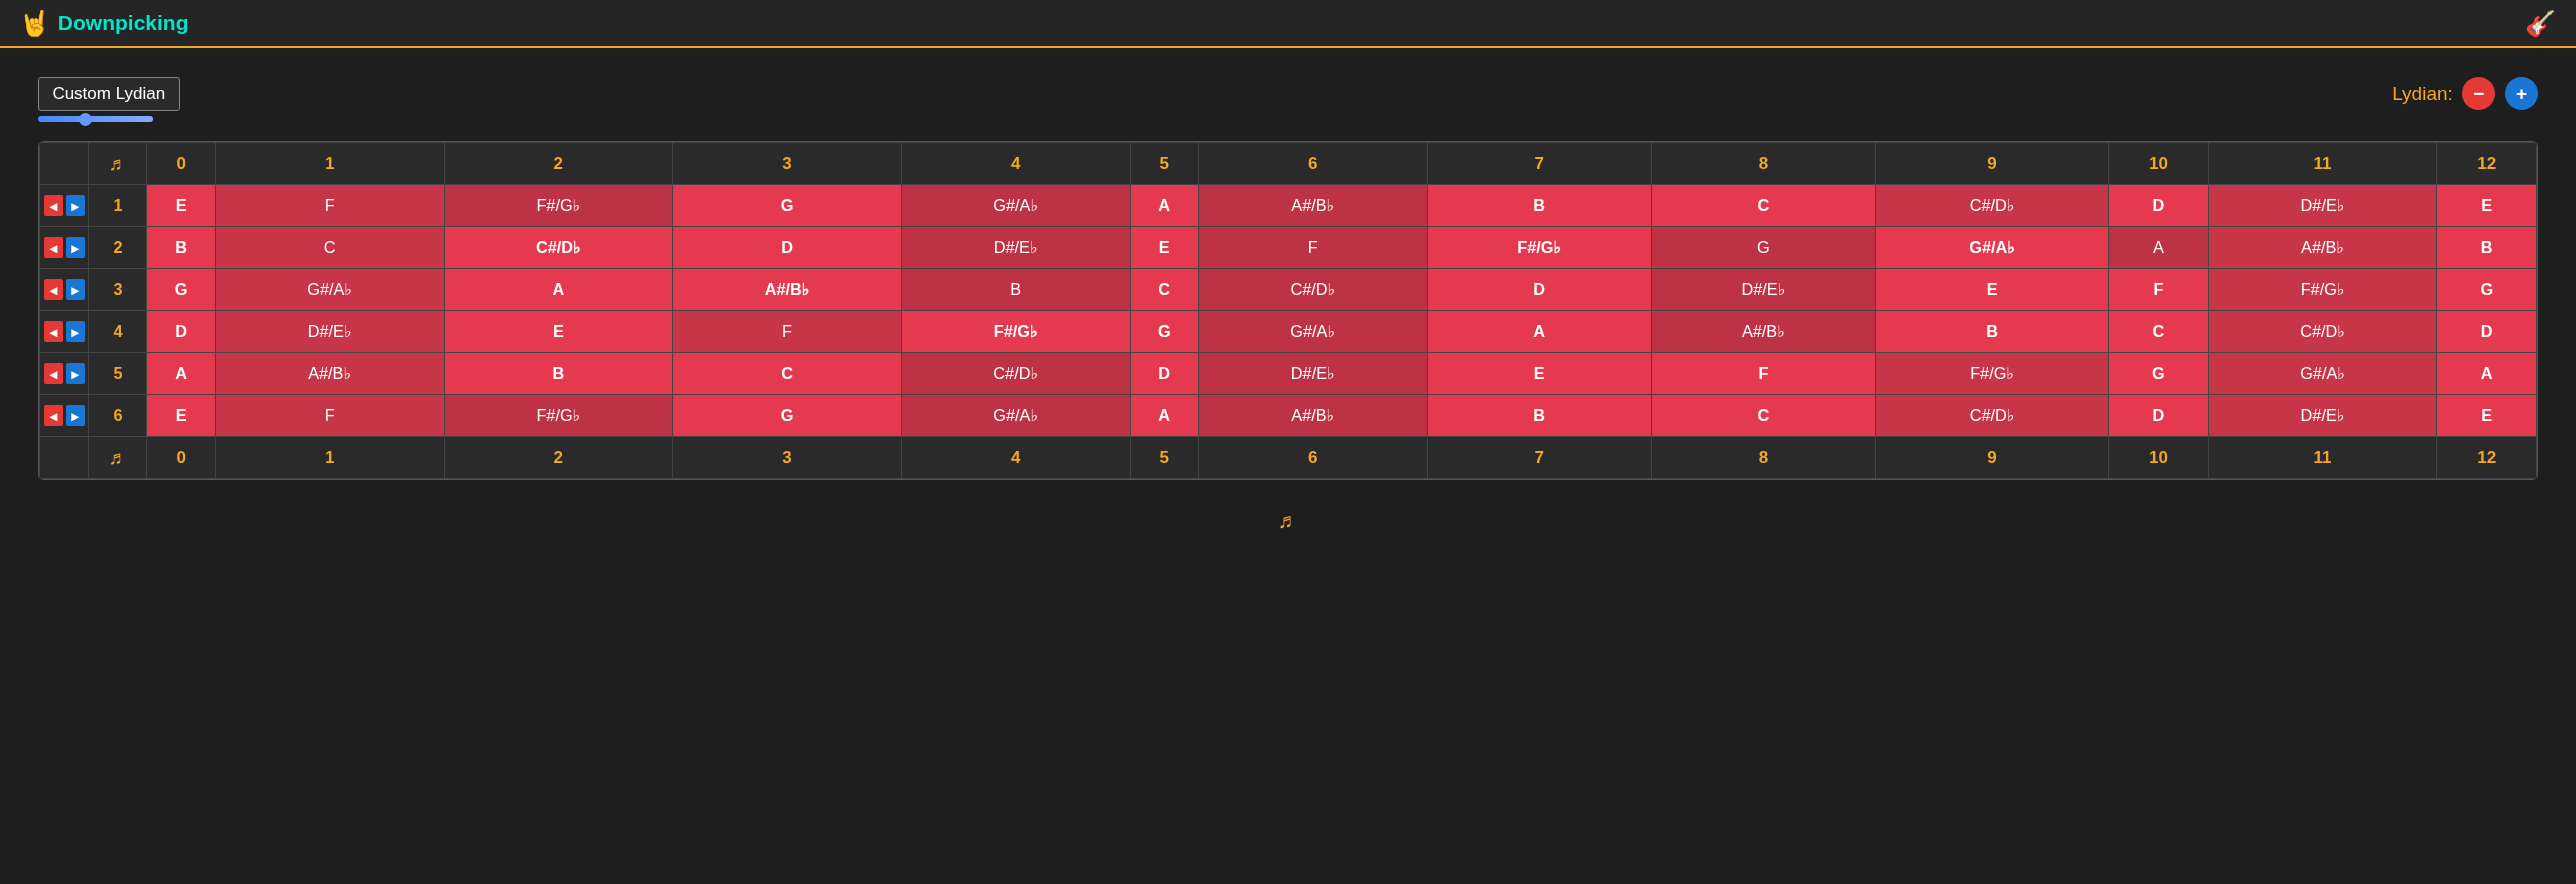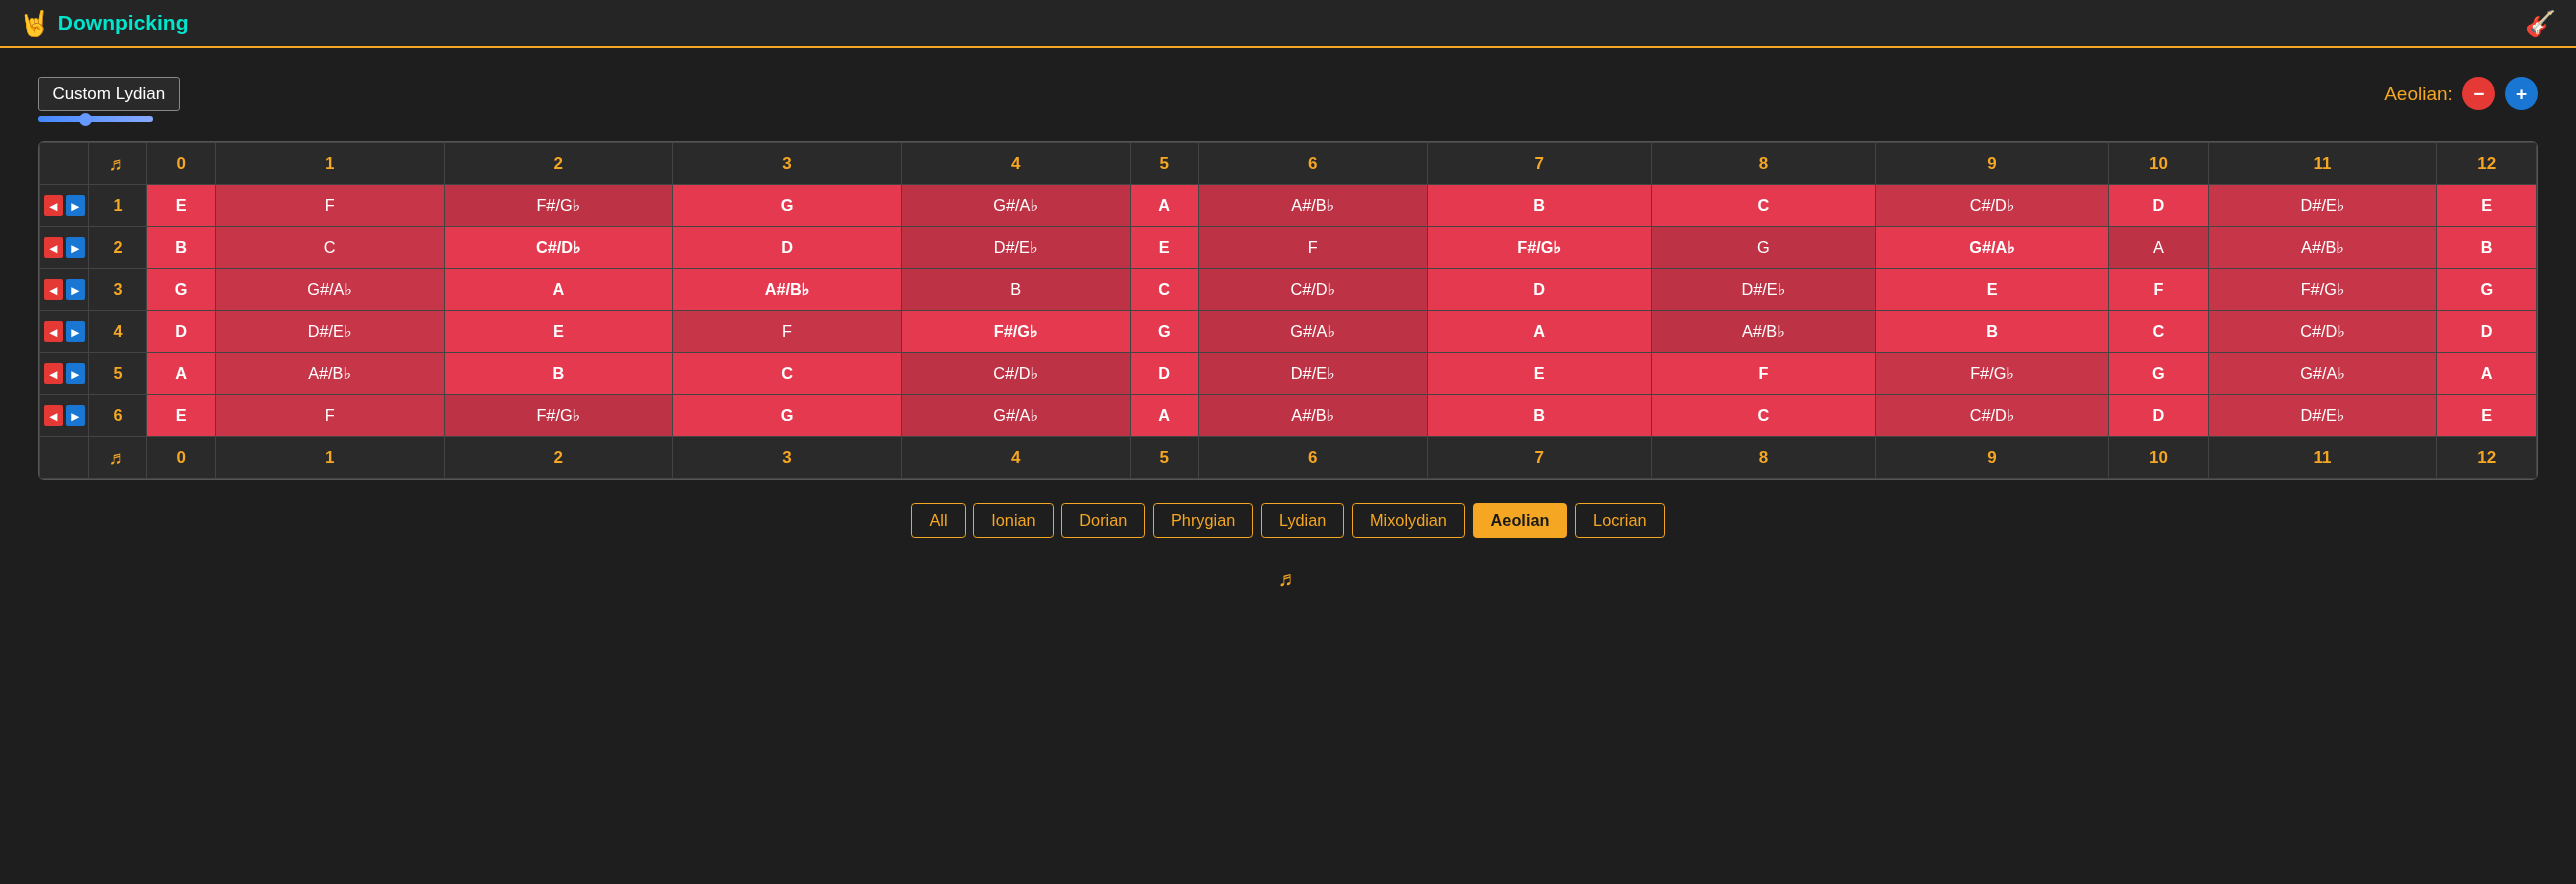--- a/index.html
+++ b/index.html
@@ -208,21 +208,21 @@
 </div>
 
 <div class="main">
 
   <div class="controls-top">
     <div class="custom-color-section">
       <button class="custom-color-btn">Custom Lydian</button>
       <input type="range" class="color-slider" min="0" max="100" value="40" style="">
     </div>
     <div class="string-controls">
-      <span class="string-label">Aeolian:</span>
+      <span class="string-label">Lydian:</span>
       <button class="string-btn string-btn-minus">−</button>
       <button class="string-btn string-btn-plus">+</button>
     </div>
   </div>
 
   <div class="fretboard-container">
     <table>
       <thead>
         <tr class="header-row">
           <th></th>
@@ -392,28 +392,17 @@
           <th>8</th>
           <th>9</th>
           <th>10</th>
           <th>11</th>
           <th>12</th>
         </tr>
       </tfoot>
     </table>
   </div>
 
-  <div class="modes-bar" id="modes-bar">
-
-  <button class="mode-btn">All</button>
-      <button class="mode-btn">Ionian</button>
-      <button class="mode-btn">Dorian</button>
-      <button class="mode-btn">Phrygian</button>
-      <button class="mode-btn">Lydian</button>
-      <button class="mode-btn">Mixolydian</button>
-      <button class="mode-btn active">Aeolian</button>
-      <button class="mode-btn">Locrian</button>
-    </div>
 
   <div class="bottom-icon">♬</div>
 
 </div>
 
 
 </body></html>

